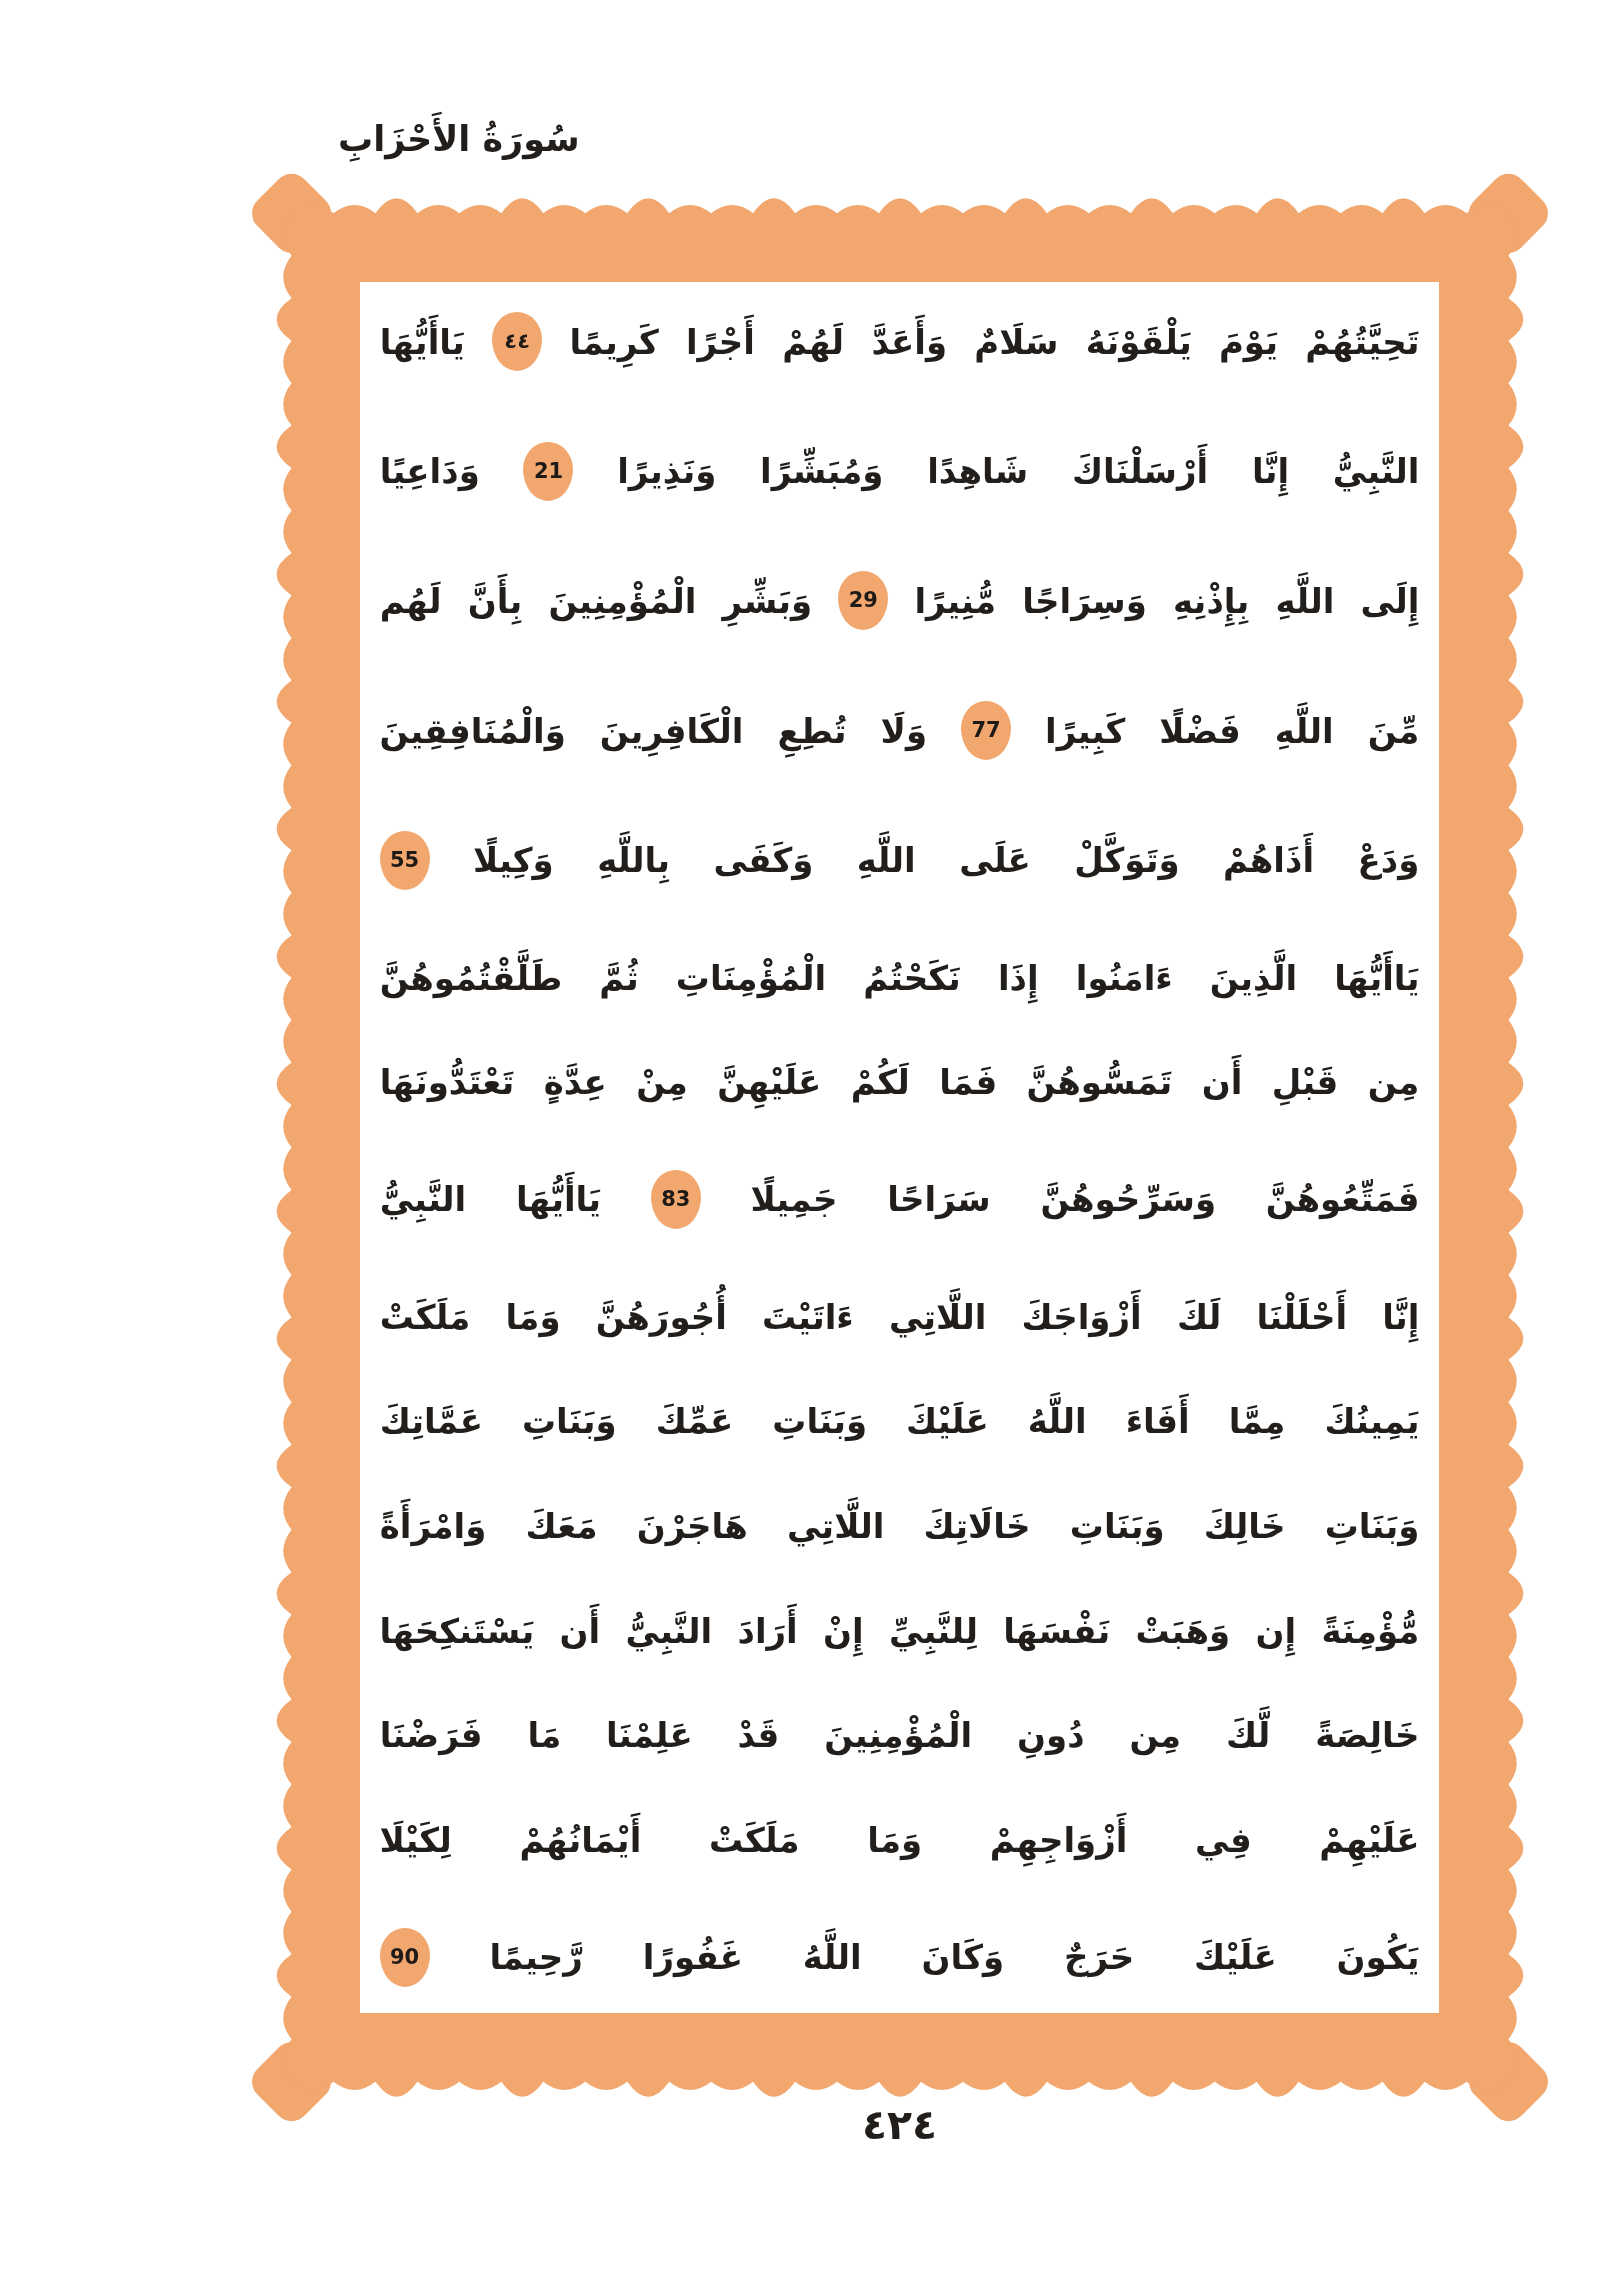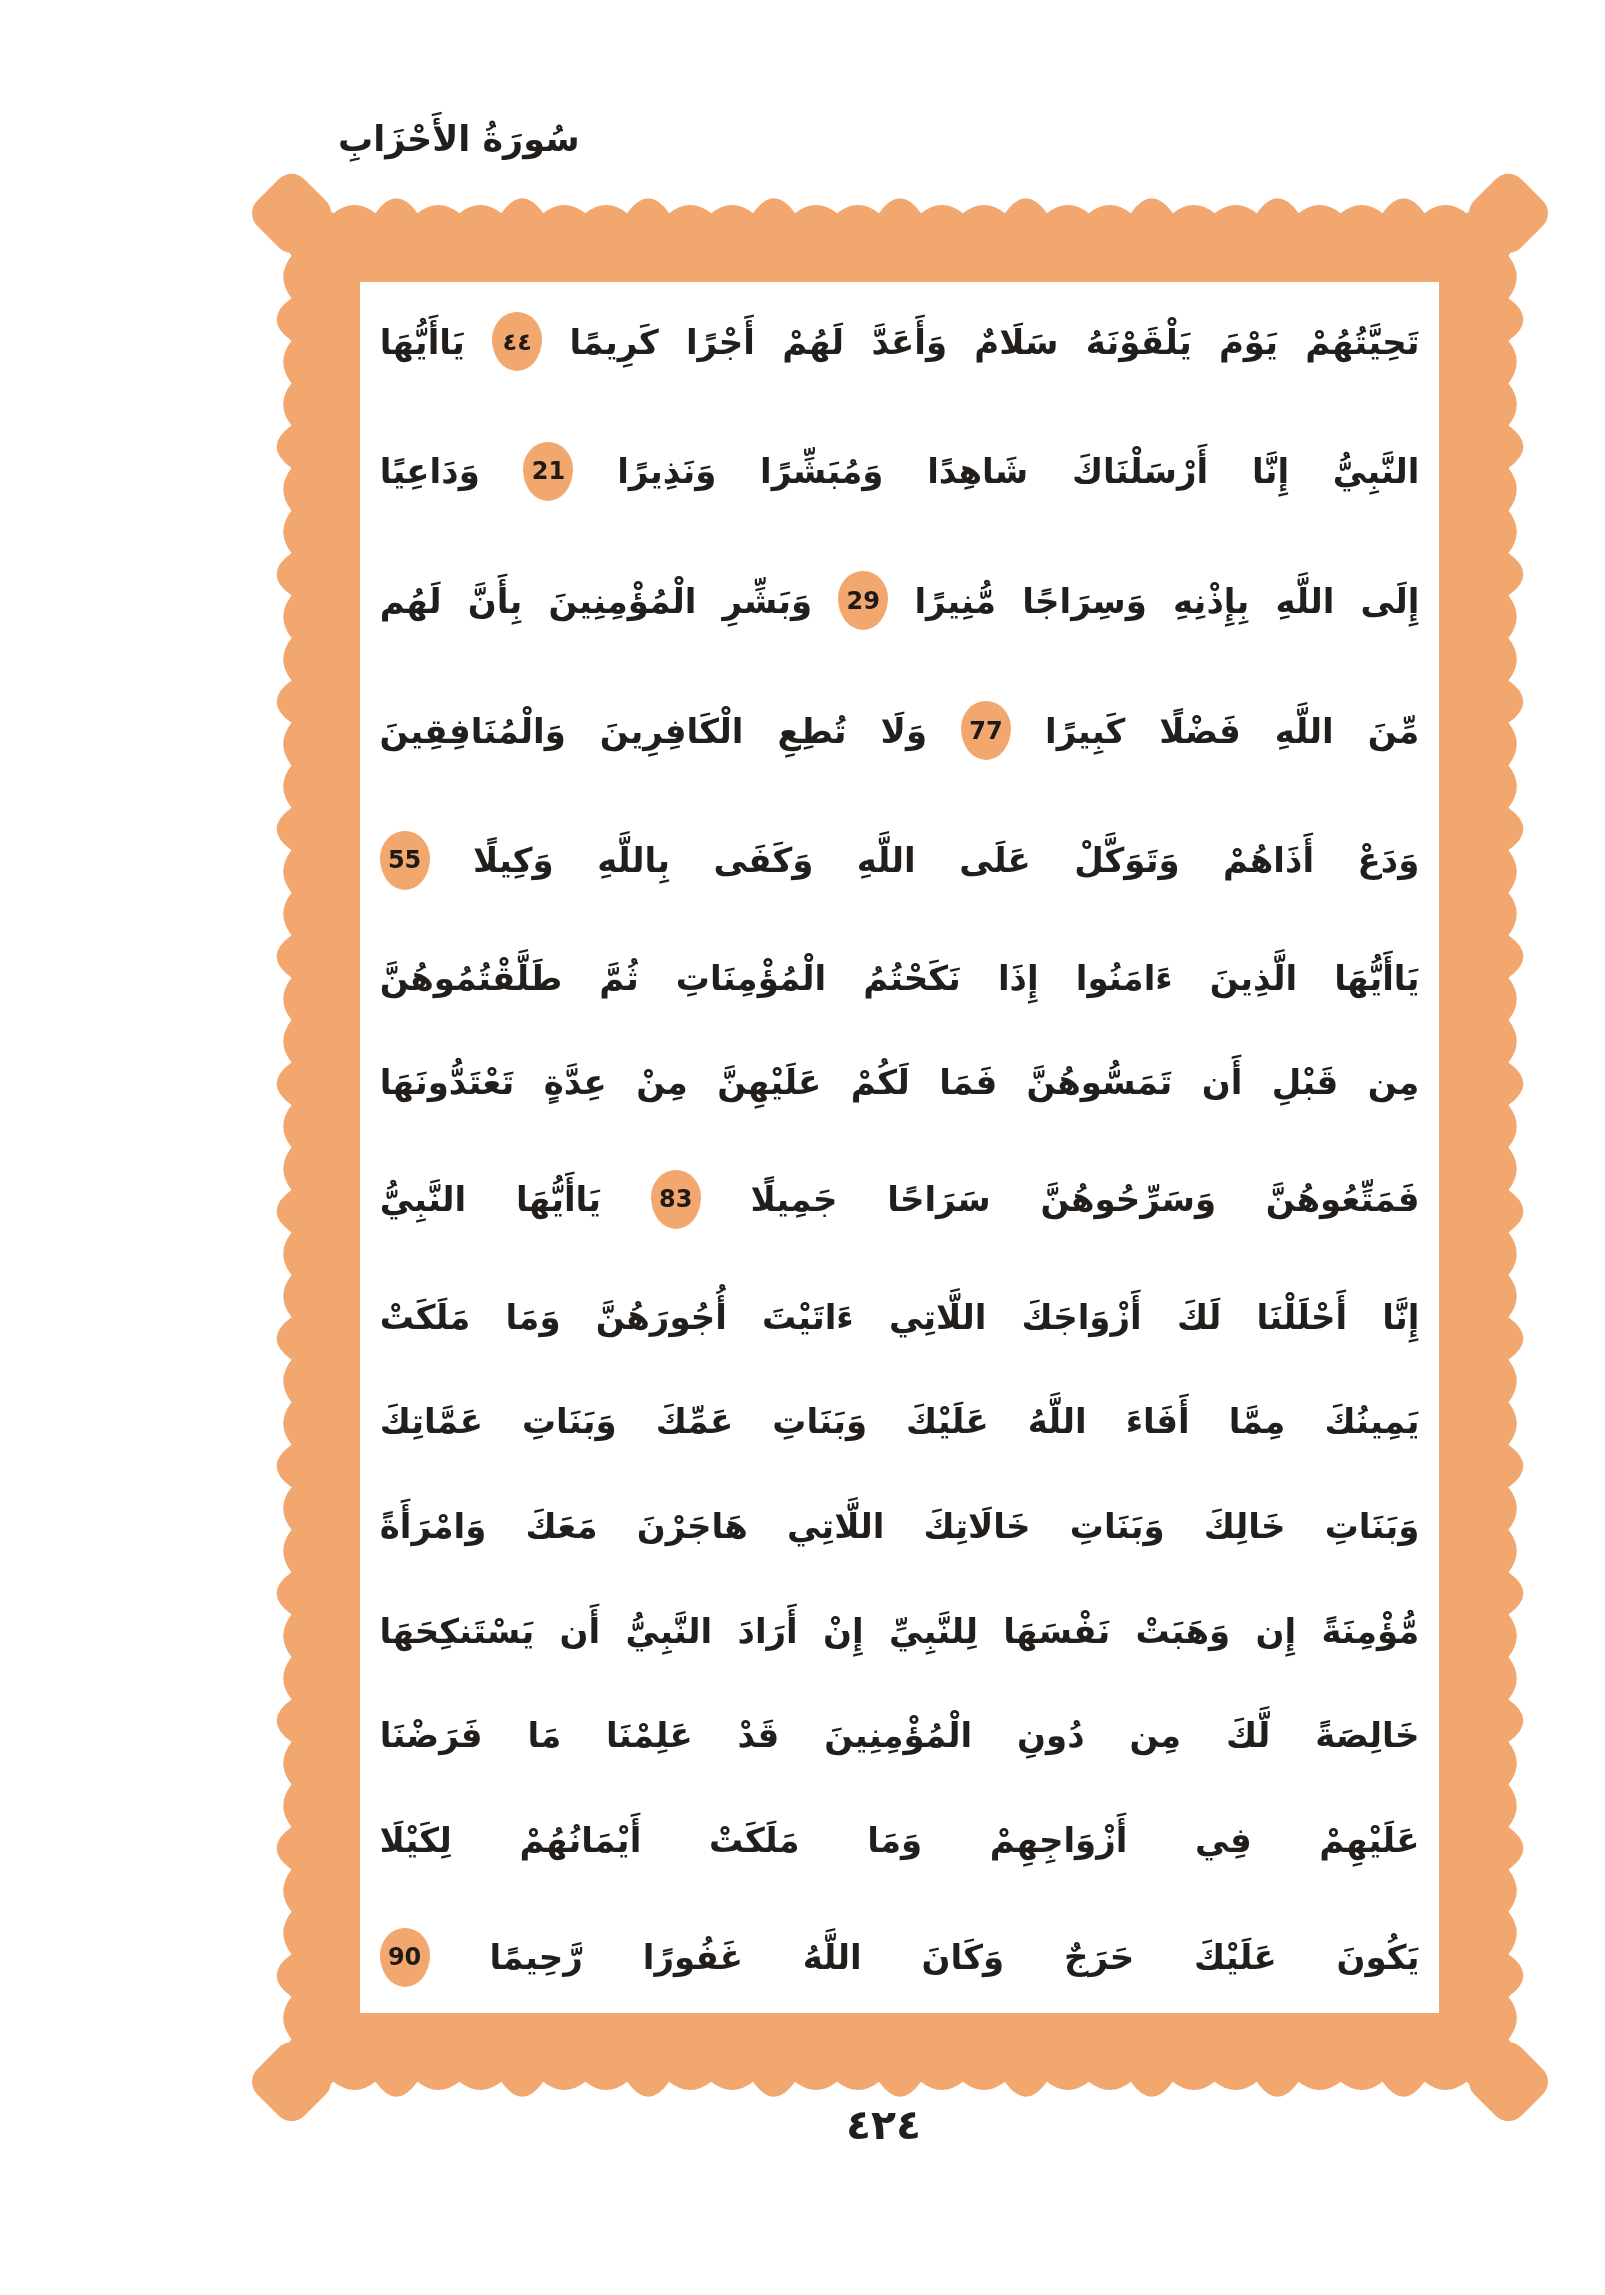--- a/index.html
+++ b/index.html
@@ -52,28 +52,28 @@
   .vmark{
     display:inline-flex;
     align-items:center;
     justify-content:center;
     width:50px;height:59px;
     border-radius:50% 50% 50% 50% / 46% 46% 54% 54%;
     background:var(--orange,#f2a76e);
     flex:0 0 auto;
   }
   .vnum{
-    font-size:24px;
+    font-size:21px;
     font-weight:bold;
     color:#1d1a17;
     line-height:1;
   }
   .pagenum{
     position:absolute;
-    left:275px;top:2101px;
+    left:291px;top:2101px;
     width:1217px;
     text-align:center;
     font-size:41px;
     font-weight:bold;
     color:var(--ink,#211e1b);
   }
 </style>
 </head>
 <body>
 

